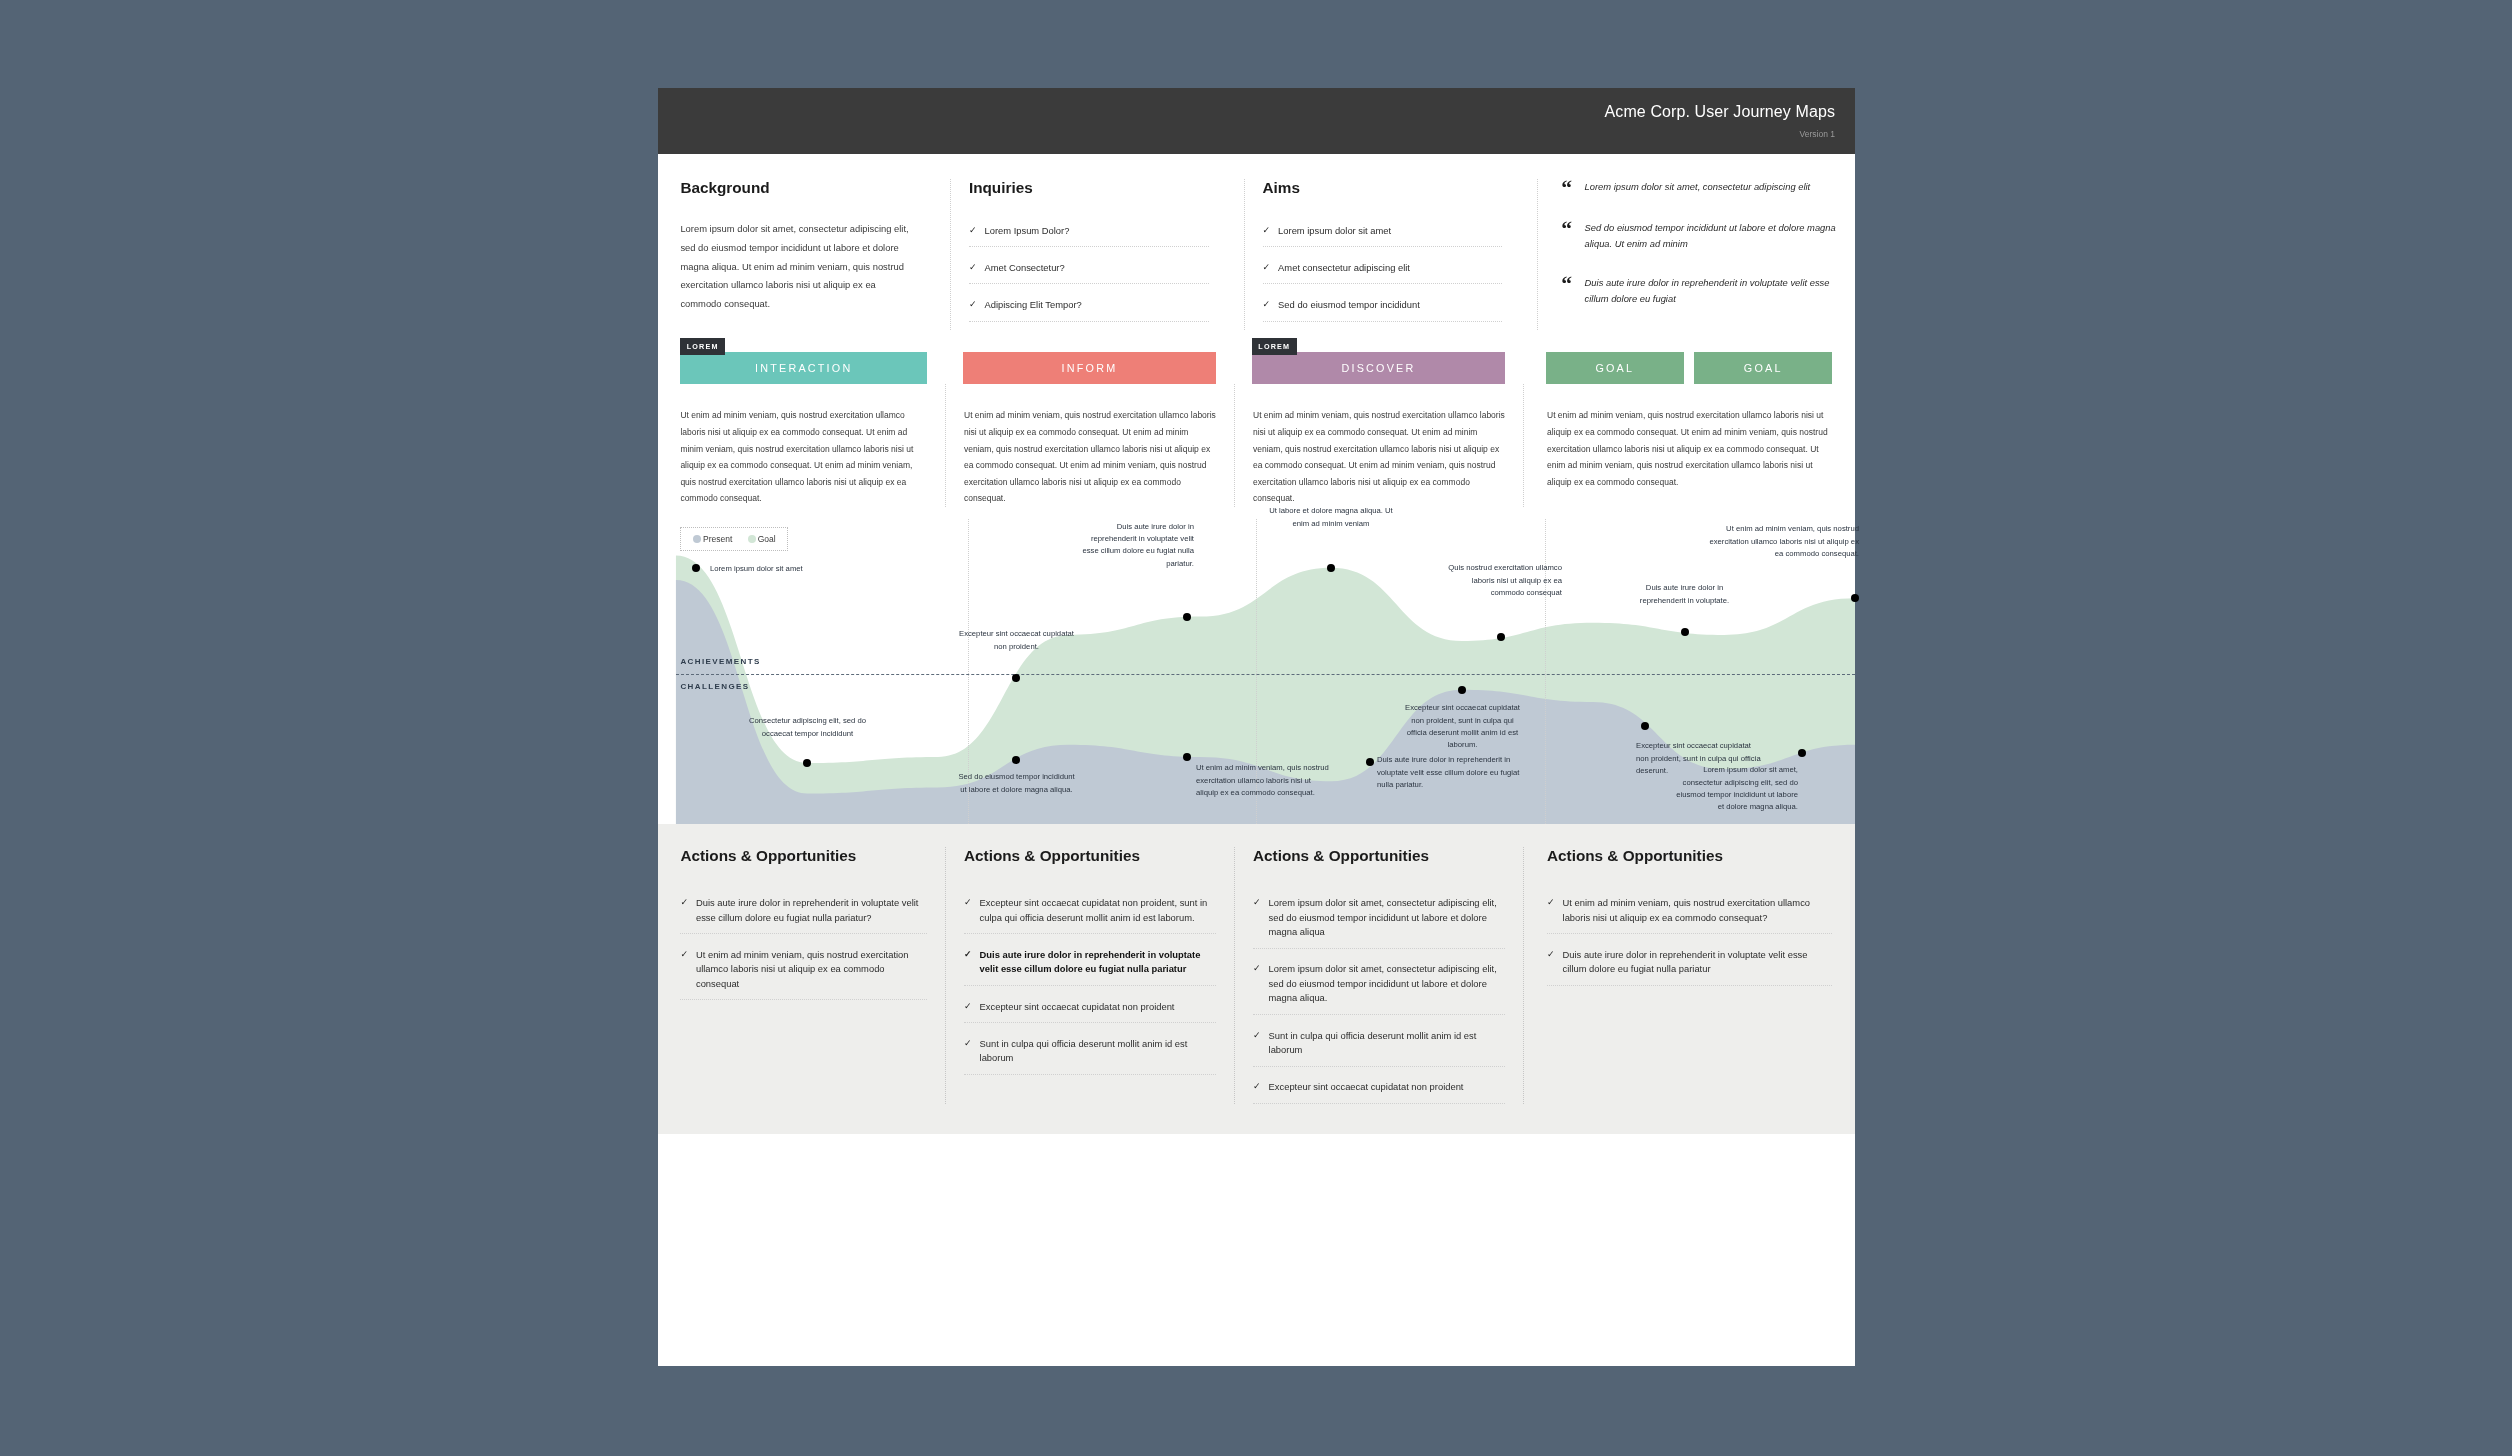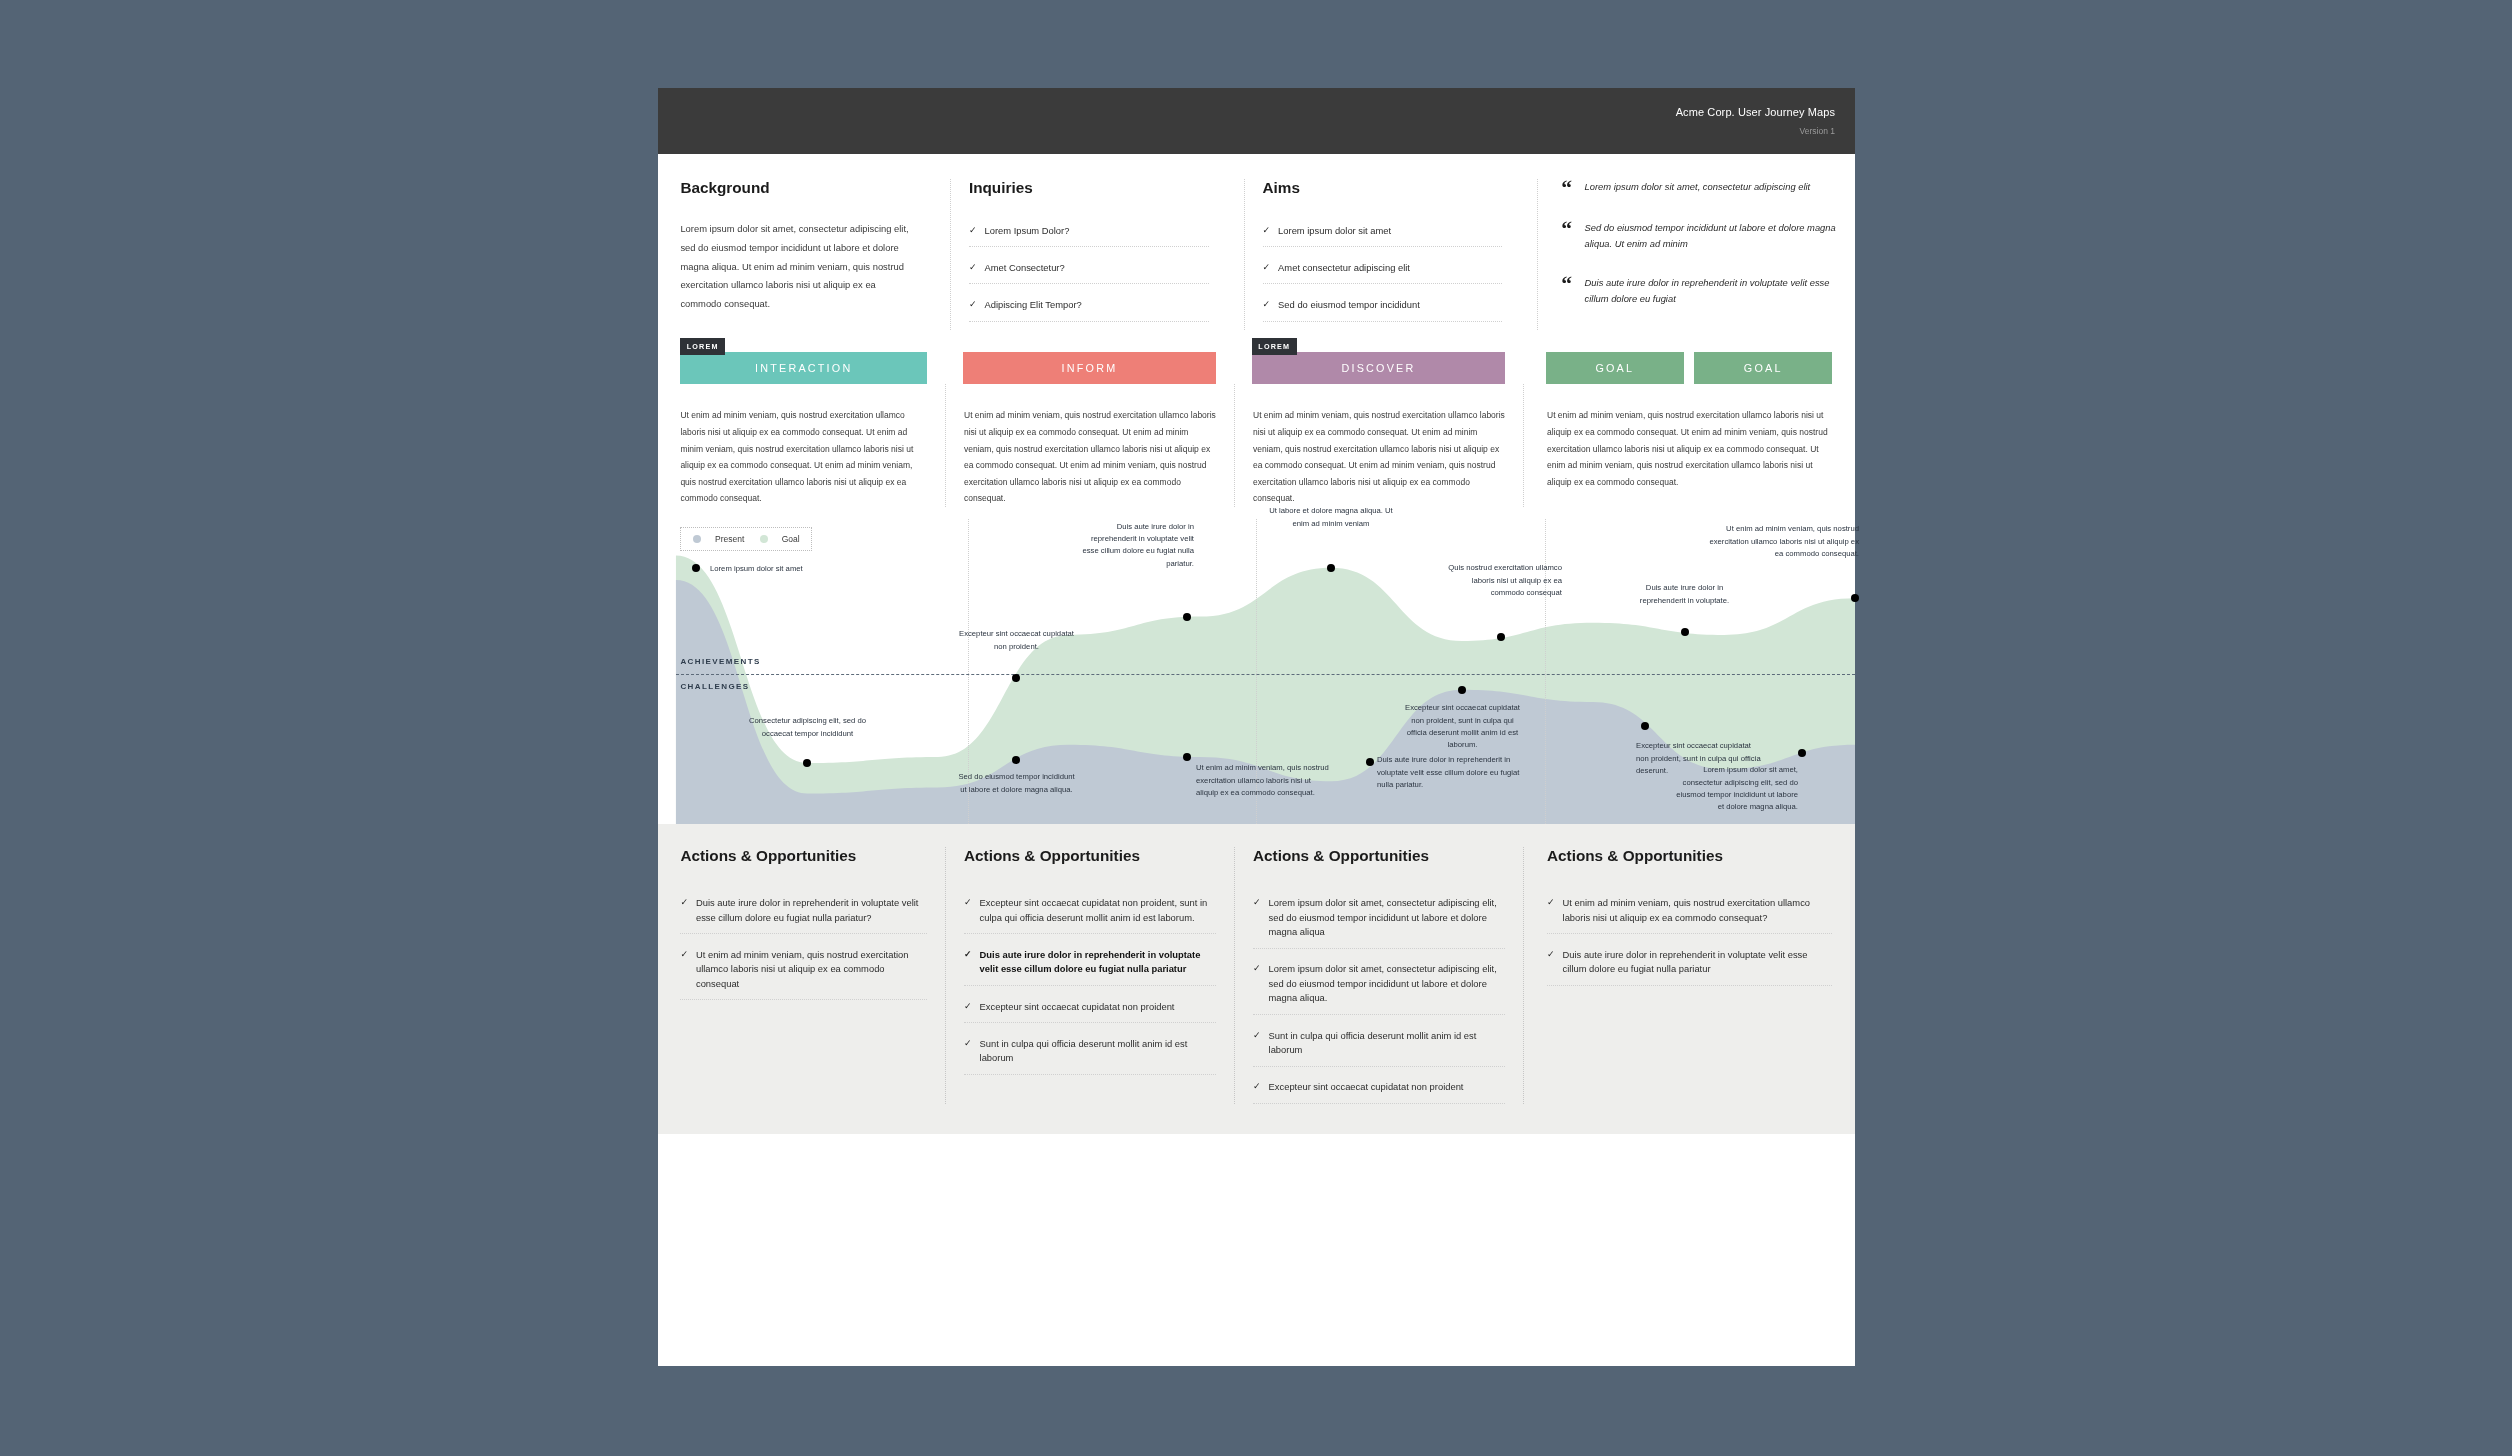--- a/index.html
+++ b/index.html
@@ -11,21 +11,21 @@
   }
   .page{
     position:absolute;left:658px;top:88px;width:1197px;height:1278px;
     background:#ffffff;
   }
   
   .header{display:flex;height:66px;}
   .header-left{flex:0 0 903px;background:#161616;display:flex;align-items:center;}
   .header-title{color:#ffffff;font-size:24px;font-weight:600;letter-spacing:0.2px;margin-left:22.4px;}
   .header-right{flex:1;background:#3b3b3b;display:flex;flex-direction:column;align-items:flex-end;justify-content:center;padding-right:20px;}
-  .header-corp{color:#ffffff;font-size:11px;letter-spacing:0.1px;}
+  .header-corp{color:#ffffff;font-size:16px;letter-spacing:0.1px;}
   .header-ver{color:#9a9a9a;font-size:8.5px;margin-top:7.2px;}
 
   
   .topband{display:flex;padding:25px 0 9px 0;gap:17px;}
   .tcol{box-sizing:border-box;padding:0 18px;}
   .tcol.c1{width:287px;padding-left:22.4px;}
   .tcol.c2{width:289px;border-left:0.9px dotted #cfcfcf;}
   .tcol.c3{width:289px;border-left:0.9px dotted #cfcfcf;}
   .tcol.c4{width:332px;border-left:0.9px dotted #cfcfcf;padding-left:23px;}
   .sec-title{font-size:15.3px;font-weight:600;color:#1b1b1b;margin:0 0 23px 0;}
@@ -64,21 +64,21 @@
   .bcol.c3{width:289px;border-left:0.9px dotted #cfcfcf;}
   .bcol.c4{width:332px;border-left:0.9px dotted #cfcfcf;padding-left:23px;padding-right:23px;}
   .bodytext{font-size:8.5px;line-height:1.95;color:#3a3a3a;margin:0;}
 
   
   .chart-wrap{position:relative;height:305px;margin-top:12.6px;}
   .chart-svg{position:absolute;left:0;top:0;width:100%;height:100%;}
   .vdiv{position:absolute;top:0;bottom:0;width:0;border-left:0.9px dotted #cfcfcf;z-index:2;}
   .legend{position:absolute;left:22.4px;top:7.2px;border:0.9px dotted #bdbdbd;
     padding:6.3px 11.7px;display:flex;gap:15.3px;align-items:center;background:rgba(255,255,255,.85);z-index:6;}
-  .lg{display:flex;align-items:center;gap:14px;font-size:8.5px;color:#3a3a3a;}
+  .lg{display:flex;align-items:center;gap:2px;font-size:8.5px;color:#3a3a3a;}
   .dot-sw{width:8px;height:8px;border-radius:50%;display:inline-block;}
   .band-label{position:absolute;left:22.4px;font-size:8px;font-weight:700;
     letter-spacing:1.4px;color:#2f3d4d;z-index:6;}
   .mid-dash{position:absolute;left:18px;right:0;border-top:1.3px dashed #5d6b7a;z-index:5;}
   .anno{position:absolute;font-size:7.7px;line-height:1.6;color:#2b3440;z-index:7;}
   .pt{position:absolute;width:8px;height:8px;border-radius:50%;background:#000;z-index:8;}
 
   
   .actions{display:flex;background:#eeeeec;padding:23px 0 30.5px 0;}
   .acol{box-sizing:border-box;padding:0 18px;}

